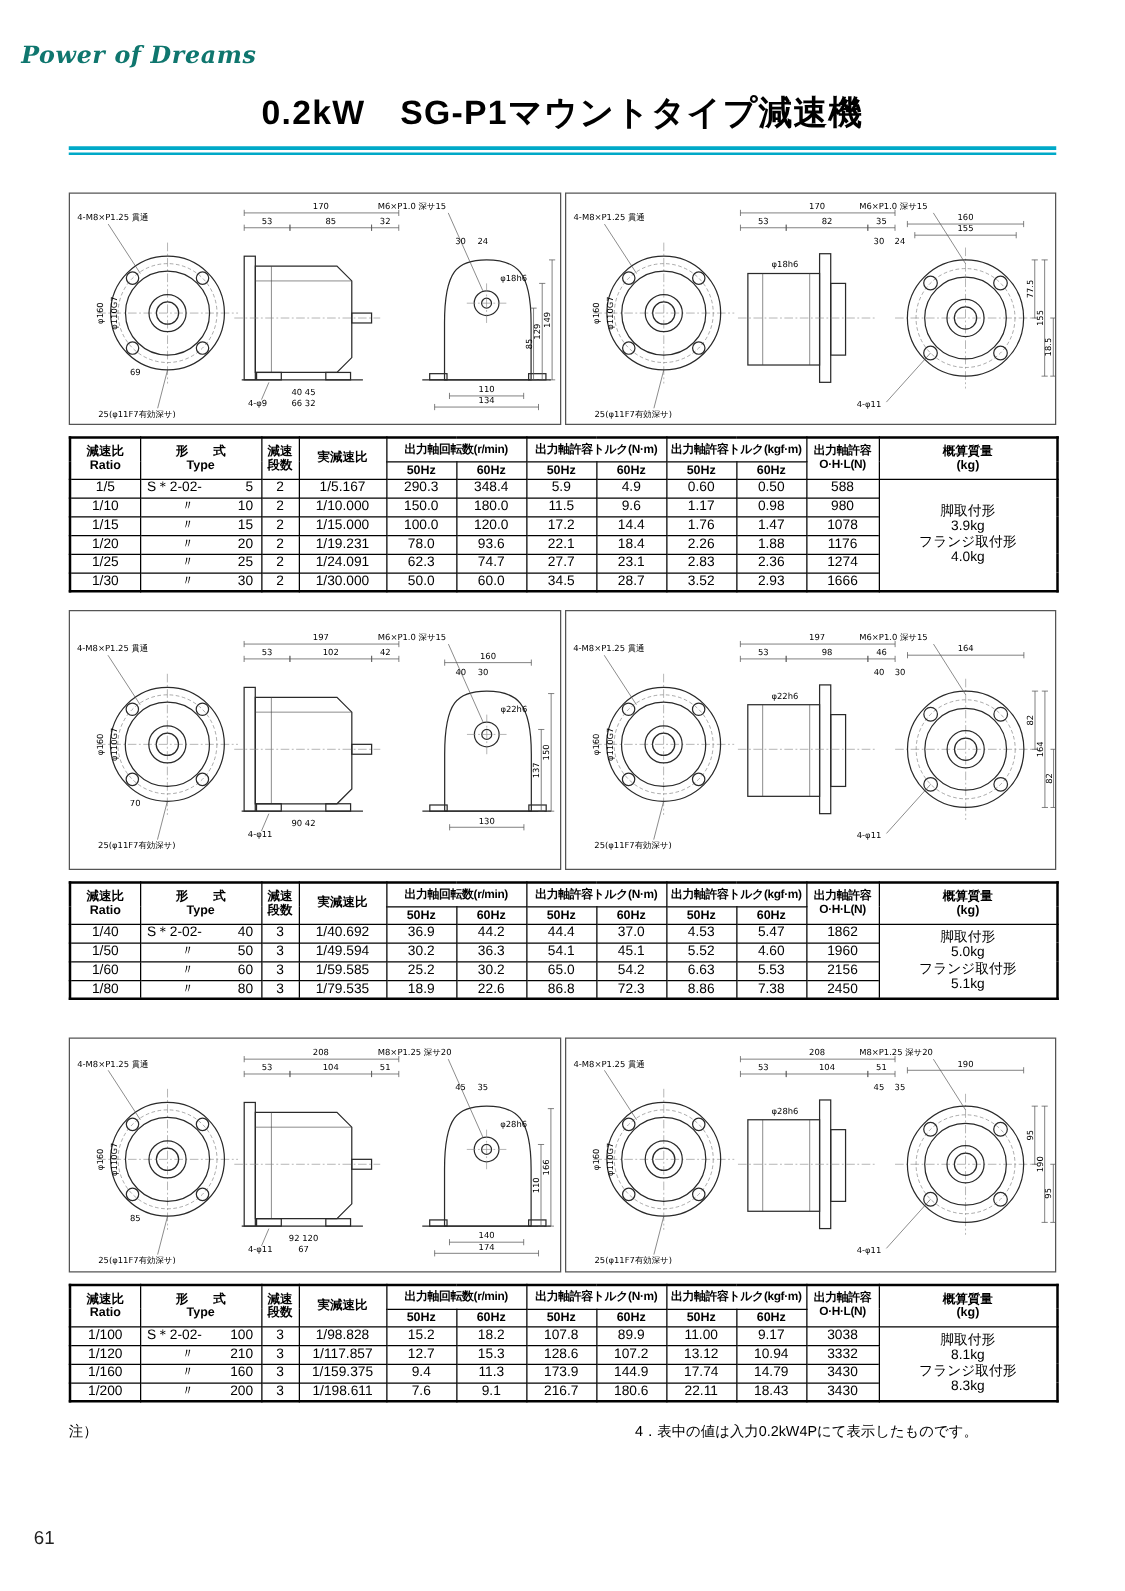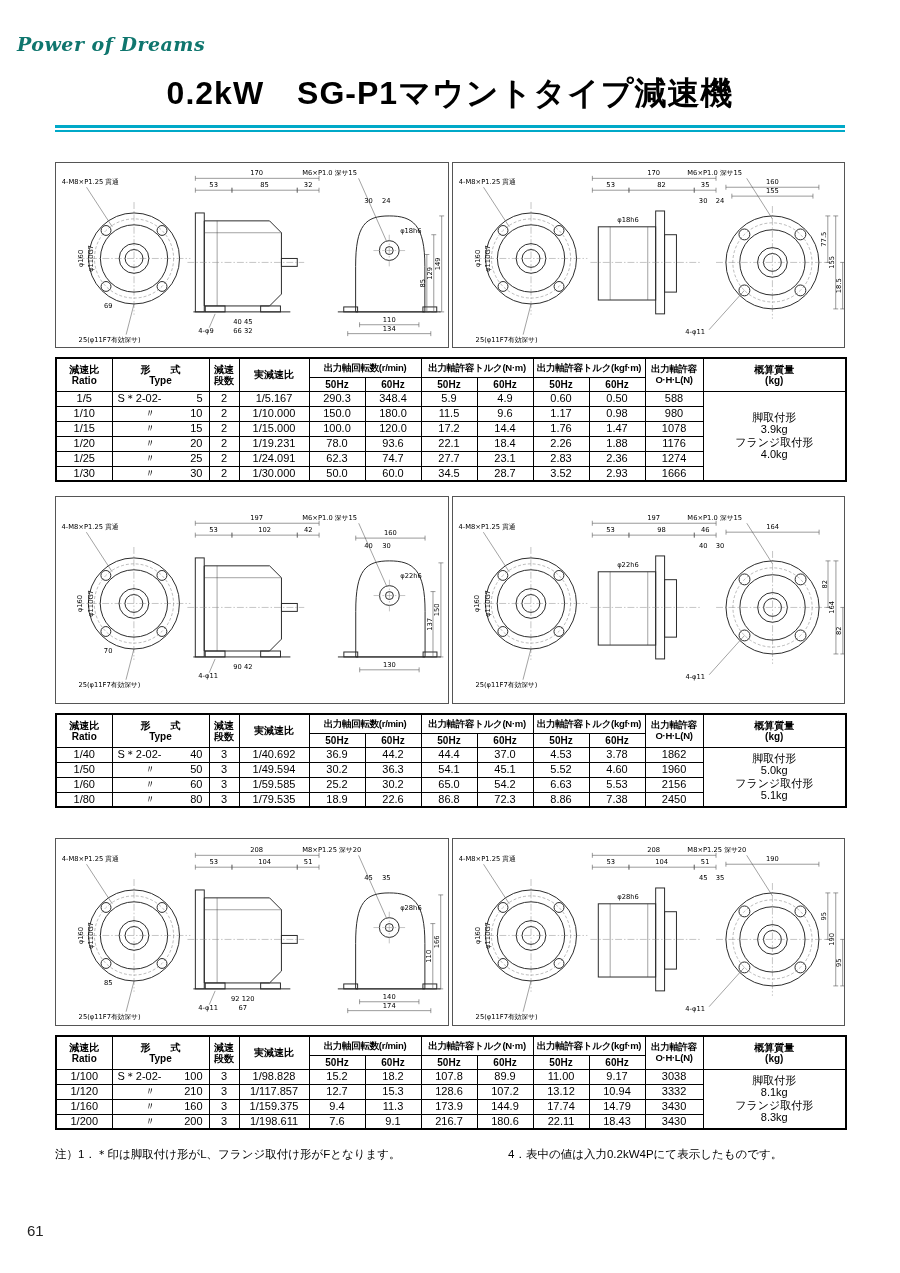--- a/index.html
+++ b/index.html
@@ -8,21 +8,21 @@
   body {
     width:900px; height:1273px; position:relative; overflow:hidden;
     font-family:"Liberation Sans","DejaVu Sans",sans-serif; color:#000;
   }
   .logo {
     position:absolute; left:17px; top:8px;
     font-family:"DejaVu Serif",serif; font-style:italic; font-weight:bold;
     font-size:19px; color:#0f766e; letter-spacing:.5px;margin-top:25px;
   }
   .page { margin:0 55px; padding-top:72px; }
-  .page-title { font-size:32px; font-weight:bold; text-align:center; letter-spacing:1px; }
+  .page-title { font-size:27px; font-weight:bold; text-align:center; letter-spacing:1px; }
   .title-rule { margin-top:9px; height:7px; border-top:3px solid var(--accent); border-bottom:2px solid var(--accent); }
 
   .draw-row { display:flex; gap:3px; }
   .draw-row.s1 { margin-top:30px; }
   .draw-row.s2 { margin-top:14px; }
   .draw-row.s3 { margin-top:30px; }
   .draw-box { flex:1; border:1px solid #555; background:#fff; }
   .s1 .draw-box { height:186px; }
   .s2 .draw-box { height:208px; }
   .s3 .draw-box { height:188px; }
@@ -654,21 +654,21 @@
                 <span class="type-suffix">40</span>
               </div>
             </td>
             <td>3</td>
             <td>1/40.692</td>
             <td>36.9</td>
             <td>44.2</td>
             <td>44.4</td>
             <td>37.0</td>
             <td>4.53</td>
-            <td>3.78</td>
+            <td>5.47</td>
             <td>1862</td>
             <td rowspan="4" class="mass-cell">
               <div>脚取付形</div>
               <div>5.0kg</div>
               <div class="gap-top">フランジ取付形</div>
               <div>5.1kg</div>
             </td>
           </tr>
           <tr>
             <td>1/50</td>
@@ -1035,21 +1035,20 @@
             <td>3430</td>
           </tr>
         </tbody>
 </table>
 </div>
 
   <div class="notes">
     <div class="notes-left">
       <div class="note-line">
         <span class="note-prefix">注）</span>
-        <span>1．＊印は脚取付け形がL、フランジ取付け形がFとなります。</span>
       </div>
     </div>
     <div class="notes-right">
       <span>4．表中の値は入力0.2kW4Pにて表示したものです。</span>
     </div>
   </div>
 </div>
 
 <div class="page-number">61</div>
 

